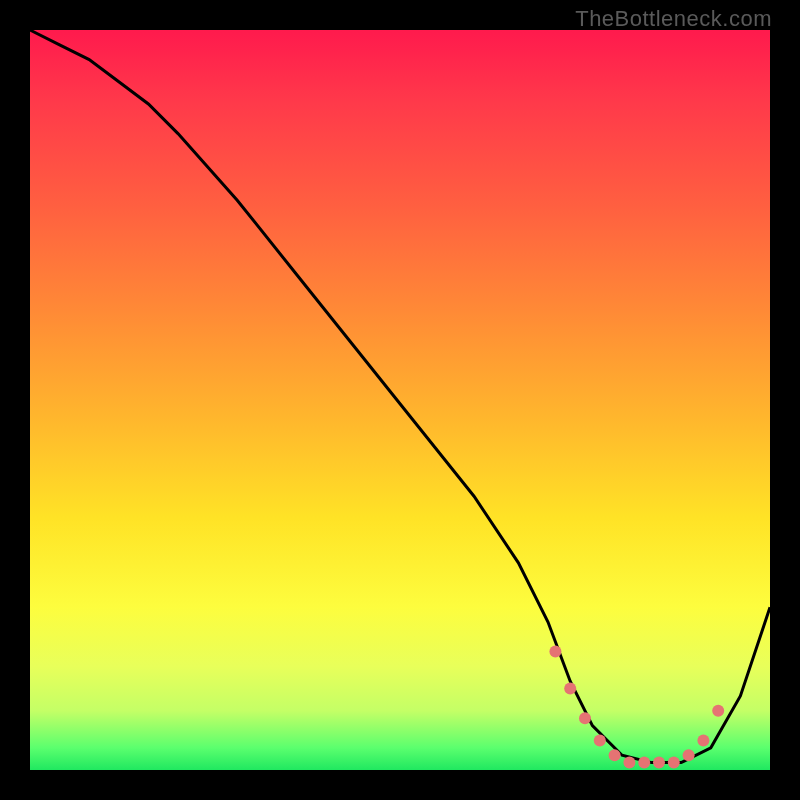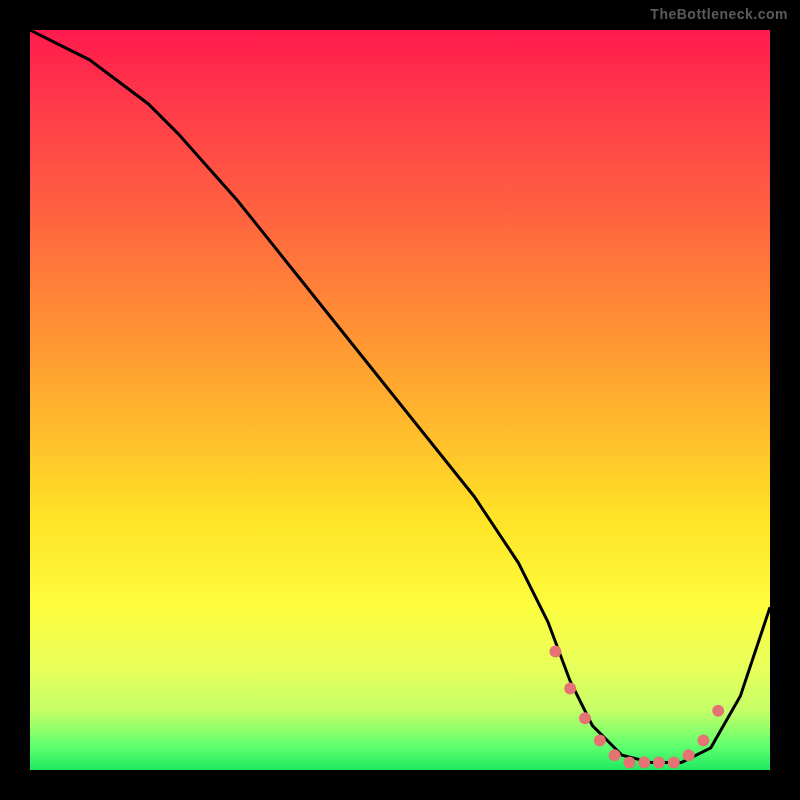--- a/index.html
+++ b/index.html
@@ -43,24 +43,24 @@
     position: absolute;
     left: 0;
     top: 0;
     width: 740px;
     height: 740px;
     overflow: visible;
   }
   .watermark {
     position: absolute;
     top: 6px;
-    right: 12px;
+    right: 28px;
     color: #5a5a5a;
-    font-size: 14px;
-    font-weight: 700;
+    font-size: 22px;
+    font-weight: 400;
     letter-spacing: 0.5px;
     user-select: none;
   }
 </style>
 </head>
 <body>
 <div class="frame">
 
   <div class="plot-area">
     <svg viewBox="0 0 740 740">

